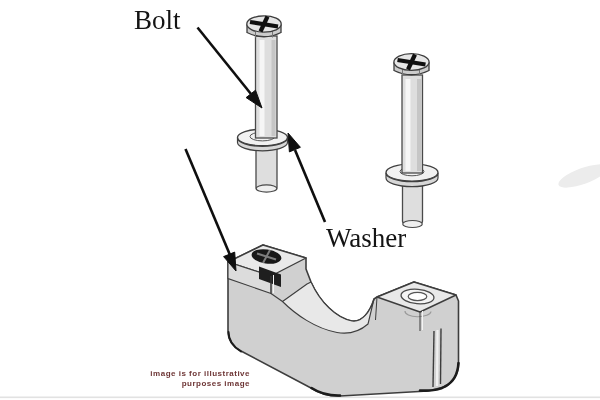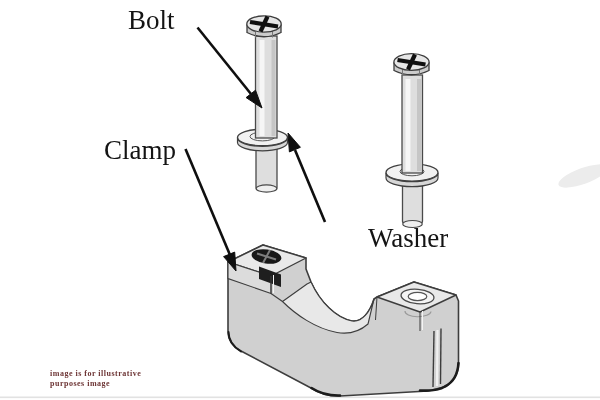--- a/index.html
+++ b/index.html
@@ -12,29 +12,29 @@
   }
   svg{position:absolute;left:0;top:0;}
   .part-label{
     position:absolute;
     color:#141414;
     font-family:"Liberation Serif", serif;
     font-size:27px;
     line-height:1;
     white-space:nowrap;
   }
-  #bolt-label{left:128px;top:7px;}
+  #bolt-label{left:134px;top:7px;}
   #clamp-label{left:104px;top:137px;}
-  #washer-label{left:326px;top:225px;margin-left:42px;}
+  #washer-label{left:326px;top:225px;}
   .disclaimer{
     position:absolute;
     left:50px;top:369px;width:200px;
-    text-align:left;
+    text-align:right;
     color:#6d3535;
-    font-family:Liberation Serif, serif;
+    font-family:Liberation Sans, sans-serif;
     font-size:8px;font-weight:bold;
     letter-spacing:.5px;
     line-height:9.5px;
   }
 </style>
 </head>
 <body>
 
 <div class="stage">
 
@@ -129,20 +129,19 @@
         <polygon points="236,271 223.6,256.6 234.7,252.1"></polygon>
       </g>
       <g>
         <line x1="325" y1="222" x2="295" y2="150" stroke-width="2.6"></line>
         <polygon points="288,133 300.4,147.3 289.4,151.9"></polygon>
       </g>
     </g>
   </svg>
 
   <div class="part-label" id="bolt-label">Bolt</div>
-  <div class="part-label" id="clamp-label">Clamp</div>
   <div class="part-label" id="washer-label">Washer</div>
 
   <div class="disclaimer">
     <div>image is for illustrative</div>
     <div>purposes image</div>
   </div>
 </div>
 
 </body></html>

